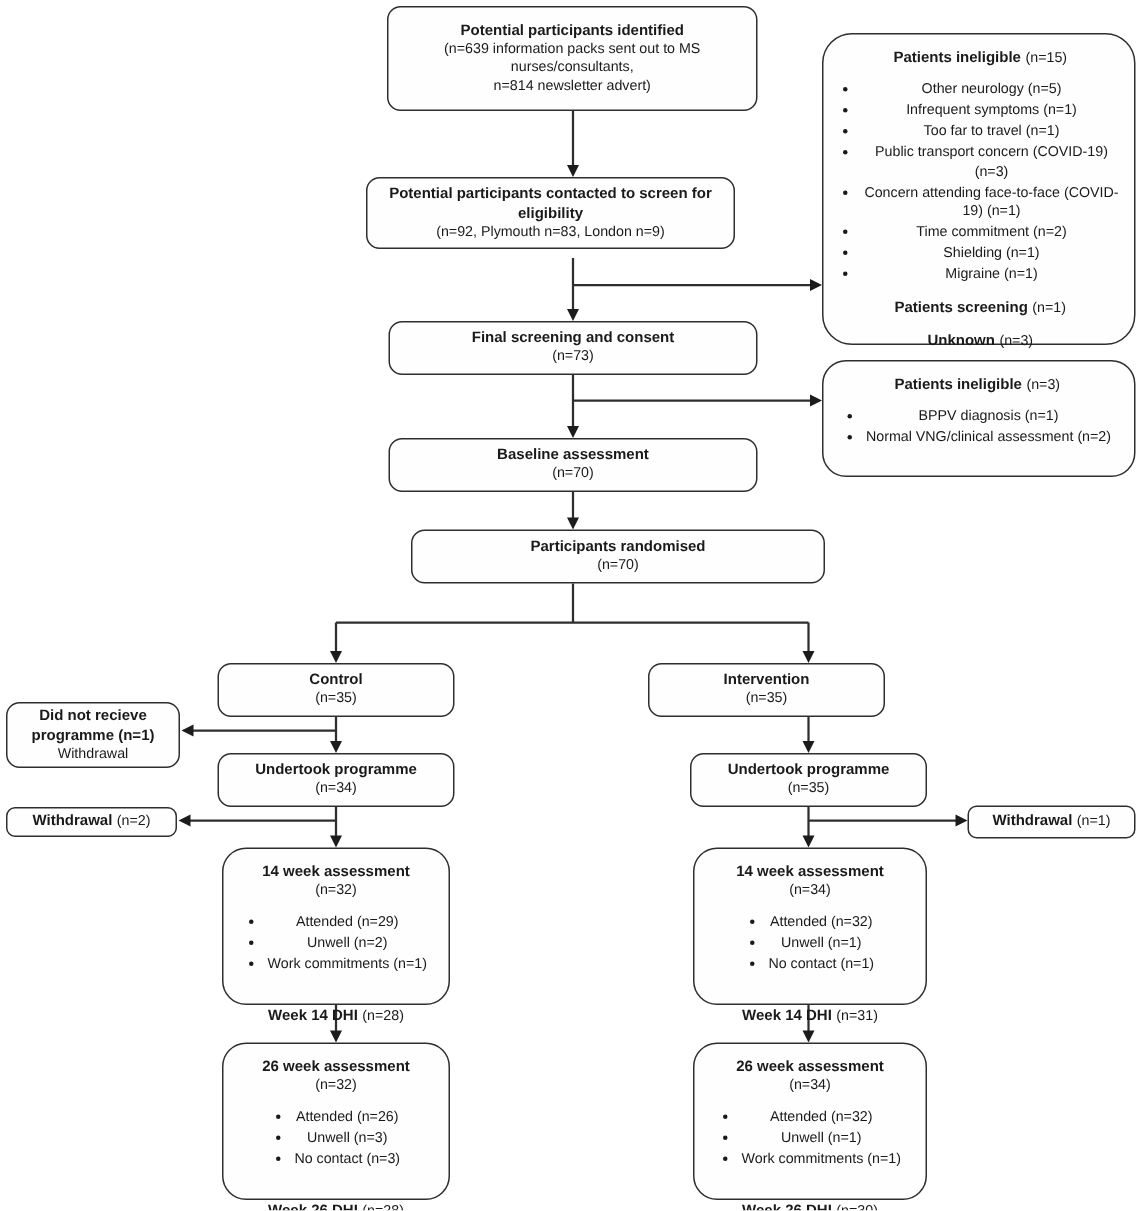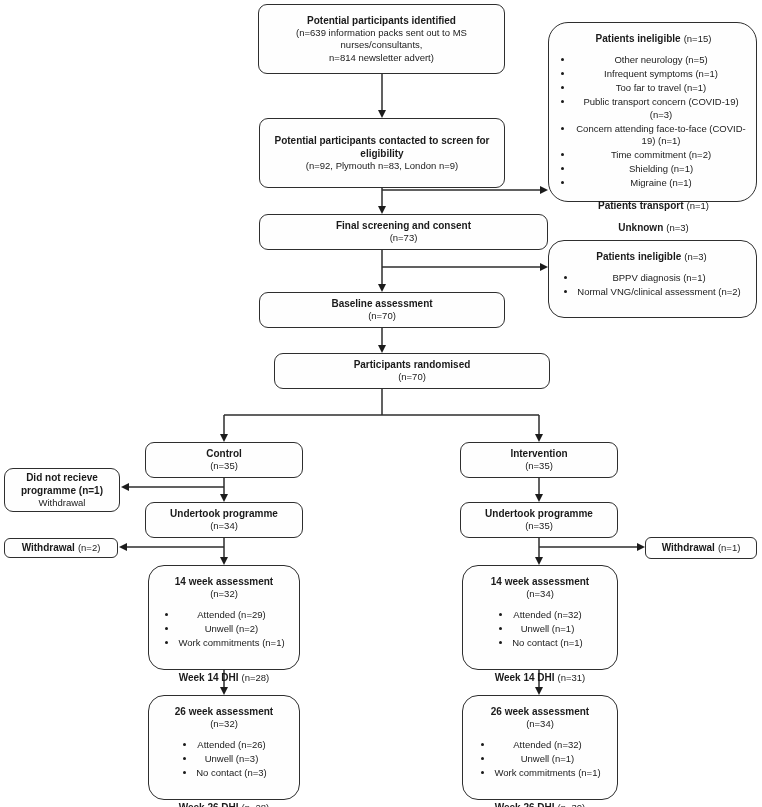--- a/index.html
+++ b/index.html
@@ -71,49 +71,49 @@
     </g>
   </svg>
 
   <div class="node" style="left:258px;top:4px;width:247px;height:70px">
     <div class="b">Potential participants identified</div>
     <div>(n=639 information packs sent out to MS</div>
     <div>nurses/consultants,</div>
     <div>n=814 newsletter advert)</div>
   </div>
 
-  <div class="node r20 listbox" style="left:548px;top:22px;width:209px;height:180px;padding-left:10px;padding-right:8px">
+  <div class="node r20 listbox" style="left:548px;top:22px;width:209px;height:208px;padding-left:10px;padding-right:8px">
     <div>
       <span class="b">Patients ineligible</span><span class="inl-sp"></span><span>(n=15)</span>
     </div>
     <ul>
       <li>Other neurology (n=5)</li>
       <li>Infrequent symptoms (n=1)</li>
       <li>Too far to travel (n=1)</li>
       <li>Public transport concern (COVID-19) (n=3)</li>
       <li>Concern attending face-to-face (COVID-19) (n=1)</li>
       <li>Time commitment (n=2)</li>
       <li>Shielding (n=1)</li>
       <li>Migraine (n=1)</li>
     </ul>
     <div class="gap">
-      <span class="b">Patients transport</span><span class="inl-sp"></span><span>(n=1)</span>
+      <span class="b">Patients screening</span><span class="inl-sp"></span><span>(n=1)</span>
     </div>
     <div class="gap">
       <span class="b">Unknown</span><span class="inl-sp"></span><span>(n=3)</span>
     </div>
   </div>
 
-  <div class="node" style="left:259px;top:118px;width:246px;height:70px">
+  <div class="node" style="left:244px;top:118px;width:246px;height:48px">
     <div class="b">Potential participants contacted to screen for</div>
     <div class="b">eligibility</div>
     <div>(n=92, Plymouth n=83, London n=9)</div>
   </div>
 
-  <div class="node" style="left:259px;top:214px;width:289px;height:36px">
+  <div class="node" style="left:259px;top:214px;width:246px;height:36px">
     <div class="b">Final screening and consent</div>
     <div>(n=73)</div>
   </div>
 
   <div class="node r16 listbox" style="left:548px;top:240px;width:209px;height:78px;padding-right:8px">
     <div>
       <span class="b">Patients ineligible</span><span class="inl-sp"></span><span>(n=3)</span>
     </div>
     <ul>
       <li>BPPV diagnosis (n=1)</li>
@@ -129,21 +129,21 @@
   <div class="node" style="left:274px;top:353px;width:276px;height:36px">
     <div class="b">Participants randomised</div>
     <div>(n=70)</div>
   </div>
 
   <div class="node" style="left:145px;top:442px;width:158px;height:36px">
     <div class="b">Control</div>
     <div>(n=35)</div>
   </div>
 
-  <div class="node" style="left:460px;top:442px;width:158px;height:36px">
+  <div class="node" style="left:432px;top:442px;width:158px;height:36px">
     <div class="b">Intervention</div>
     <div>(n=35)</div>
   </div>
 
   <div class="node" style="left:4px;top:468px;width:116px;height:44px">
     <div class="b">Did not recieve</div>
     <div class="b">programme (n=1)</div>
     <div>Withdrawal</div>
   </div>
 

